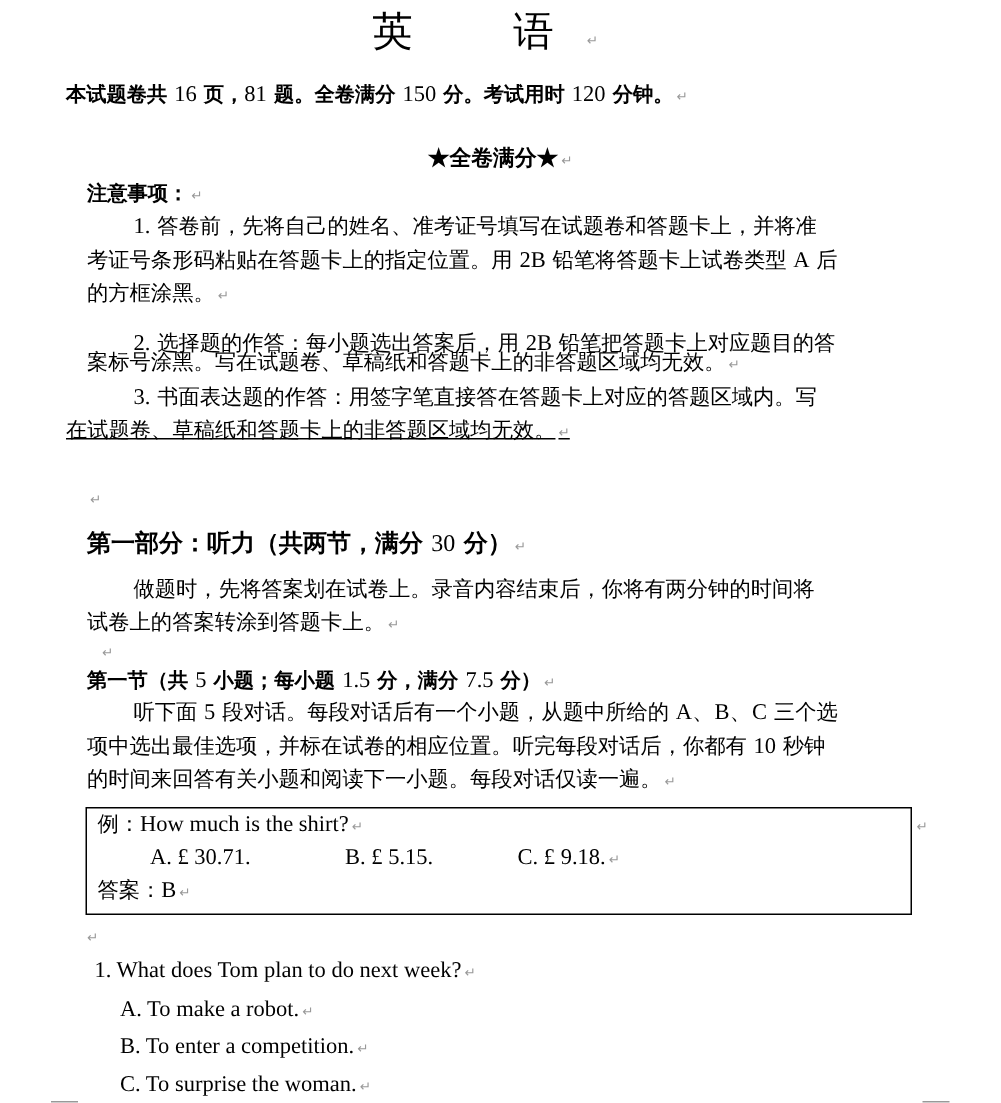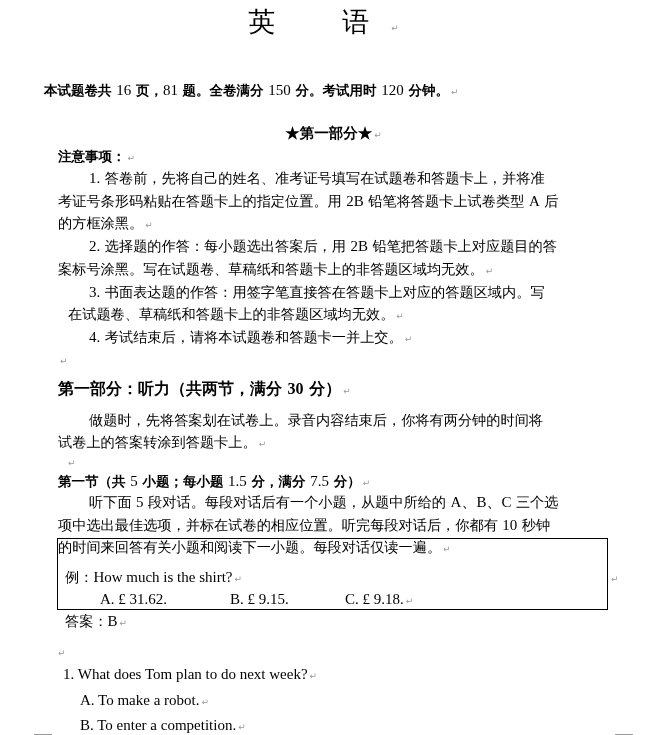--- a/index.html
+++ b/index.html
@@ -3,34 +3,34 @@
   <meta charset="utf-8">
   <style>
     html, body { margin: 0; padding: 0; background: #ffffff; }
     body {
       width: 667px; height: 735px; position: relative; overflow: hidden;
       font-family: "Liberation Serif", "DejaVu Serif", serif;
       color: #000;
     }
     .page { position: absolute; left: 0; top: 0; width: 613px; height: 735px; border-radius: 28px; }
     .mark { color: #999; font-size: 9px; font-family: "DejaVu Sans", sans-serif; margin-left: 2px; font-weight: normal; }
-    .line { position: absolute; white-space: nowrap; font-size: 14.5px; line-height: 20px; margin-top: 27px; }
+    .line { position: absolute; white-space: nowrap; font-size: 14.5px; line-height: 20px; }
     .title {
       position: absolute; top: 4px; left: 0; width: 667px; text-align: center;
       font-family: "DejaVu Sans", sans-serif; font-size: 27px; line-height: 36px; letter-spacing: 20px;
     }
     .bold { font-weight: bold; font-family: "DejaVu Sans", sans-serif; }
     .intro { top: 53px; left: 44px; font-size: 13.5px; }
     .intro .num { font-family: "Liberation Serif", serif; font-weight: normal; font-size: 15px; }
     .blessing { top: 96px; left: 0; width: 667px; text-align: center; font-family: "DejaVu Serif", serif; font-size: 14.5px; }
     .notes-title { top: 119px; left: 58px; font-size: 13.5px; }
     .p { font-family: "DejaVu Sans", sans-serif; font-size: 14.2px; }
     .p .en { font-family: "Liberation Serif", serif; font-size: 15px; }
     .part-title { top: 352px; left: 58px; font-size: 16px; }
-    .part-title .en { font-family: "Liberation Serif", serif; font-weight: bold; }
+    .part-title .en { font-family: "Liberation Serif", serif; font-weight: normal; }
     .sec-title { top: 444px; left: 58px; font-size: 13.5px; text-align: center; }
     .sec-title .en { font-family: "Liberation Serif", serif; font-weight: normal; font-size: 15px; }
     .example-box {
       position: absolute; left: 57px; top: 538px; width: 549px; height: 70px;
       border: 1.5px solid #000;
     }
     .eng { font-family: "Liberation Serif", serif; font-size: 15px; }
     .corner { position: absolute; height: 1px; background: #999; width: 18px; top: 734px; }
   </style>
 </head>
@@ -40,54 +40,51 @@
 
   <div class="title">
     <span>英　语</span><span class="mark">↵</span>
   </div>
 
   <div class="line intro bold">
     <span>本试题卷共 </span><span class="num">16</span><span> 页，</span><span class="num">81</span><span> 题。全卷满分 </span><span class="num">150</span><span> 分。考试用时 </span><span class="num">120</span><span> 分钟。</span><span class="mark">↵</span>
   </div>
 
   <div class="line blessing bold">
-    <span>★第一部分★</span><span class="mark">↵</span>
+    <span>★全卷满分★</span><span class="mark">↵</span>
   </div>
 
   <div class="line notes-title bold">
     <span>注意事项：</span><span class="mark">↵</span>
   </div>
 
   <div class="line p" style="top:141px; left:89px;">
     <span class="en">1.</span><span> 答卷前，先将自己的姓名、准考证号填写在试题卷和答题卡上，并将准</span>
   </div>
   <div class="line p" style="top:164px; left:58px;">
     <span>考证号条形码粘贴在答题卡上的指定位置。用 </span><span class="en">2B</span><span> 铅笔将答题卡上试卷类型 </span><span class="en">A</span><span> 后</span>
   </div>
   <div class="line p" style="top:186px; left:58px;">
     <span>的方框涂黑。</span><span class="mark">↵</span>
   </div>
 
-  <div class="line p" style="top:209px; left:89px;">
+  <div class="line p" style="top:219px; left:89px;">
     <span class="en">2.</span><span> 选择题的作答：每小题选出答案后，用 </span><span class="en">2B</span><span> 铅笔把答题卡上对应题目的答</span>
   </div>
   <div class="line p" style="top:232px; left:58px;">
     <span>案标号涂黑。写在试题卷、草稿纸和答题卡上的非答题区域均无效。</span><span class="mark">↵</span>
   </div>
 
   <div class="line p" style="top:255px; left:89px;">
     <span class="en">3.</span><span> 书面表达题的作答：用签字笔直接答在答题卡上对应的答题区域内。写</span>
   </div>
-  <div class="line p" style="top:277px; left:68px;">
+  <div class="line p" style="top:277px; left:44px;text-decoration:underline;">
     <span>在试题卷、草稿纸和答题卡上的非答题区域均无效。</span><span class="mark">↵</span>
   </div>
 
-  <div class="line p" style="top:300px; left:89px;">
-    <span class="en">4.</span><span> 考试结束后，请将本试题卷和答题卡一并上交。</span><span class="mark">↵</span>
-  </div>
 
   <div class="line" style="top:322px; left:58px;">
     <span class="mark">↵</span>
   </div>
 
   <div class="line part-title bold">
     <span>第一部分：听力（共两节，满分 </span><span class="en">30</span><span> 分）</span><span class="mark">↵</span>
   </div>
 
   <div class="line p" style="top:405px; left:58px;">
@@ -115,24 +112,24 @@
   </div>
 
   <div class="example-box"></div>
   <div class="line" style="top:540px; left:65px;text-align:center;">
     <span class="p">例：</span><span class="eng">How much is the shirt?</span><span class="mark">↵</span>
   </div>
   <div class="line" style="top:540px; left:609px;">
     <span class="mark">↵</span>
   </div>
   <div class="line eng" style="top:562px; left:100px;">
-    <span>A. £ 31.62.</span>
+    <span>A. £ 30.71.</span>
   </div>
   <div class="line eng" style="top:562px; left:230px;">
-    <span>B. £ 9.15.</span>
+    <span>B. £ 5.15.</span>
   </div>
   <div class="line eng" style="top:562px; left:345px;">
     <span>C. £ 9.18.</span><span class="mark">↵</span>
   </div>
   <div class="line" style="top:584px; left:65px;">
     <span class="p">答案：</span><span class="eng">B</span><span class="mark">↵</span>
   </div>
 
   <div class="line" style="top:614px; left:56px;">
     <span class="mark">↵</span>

